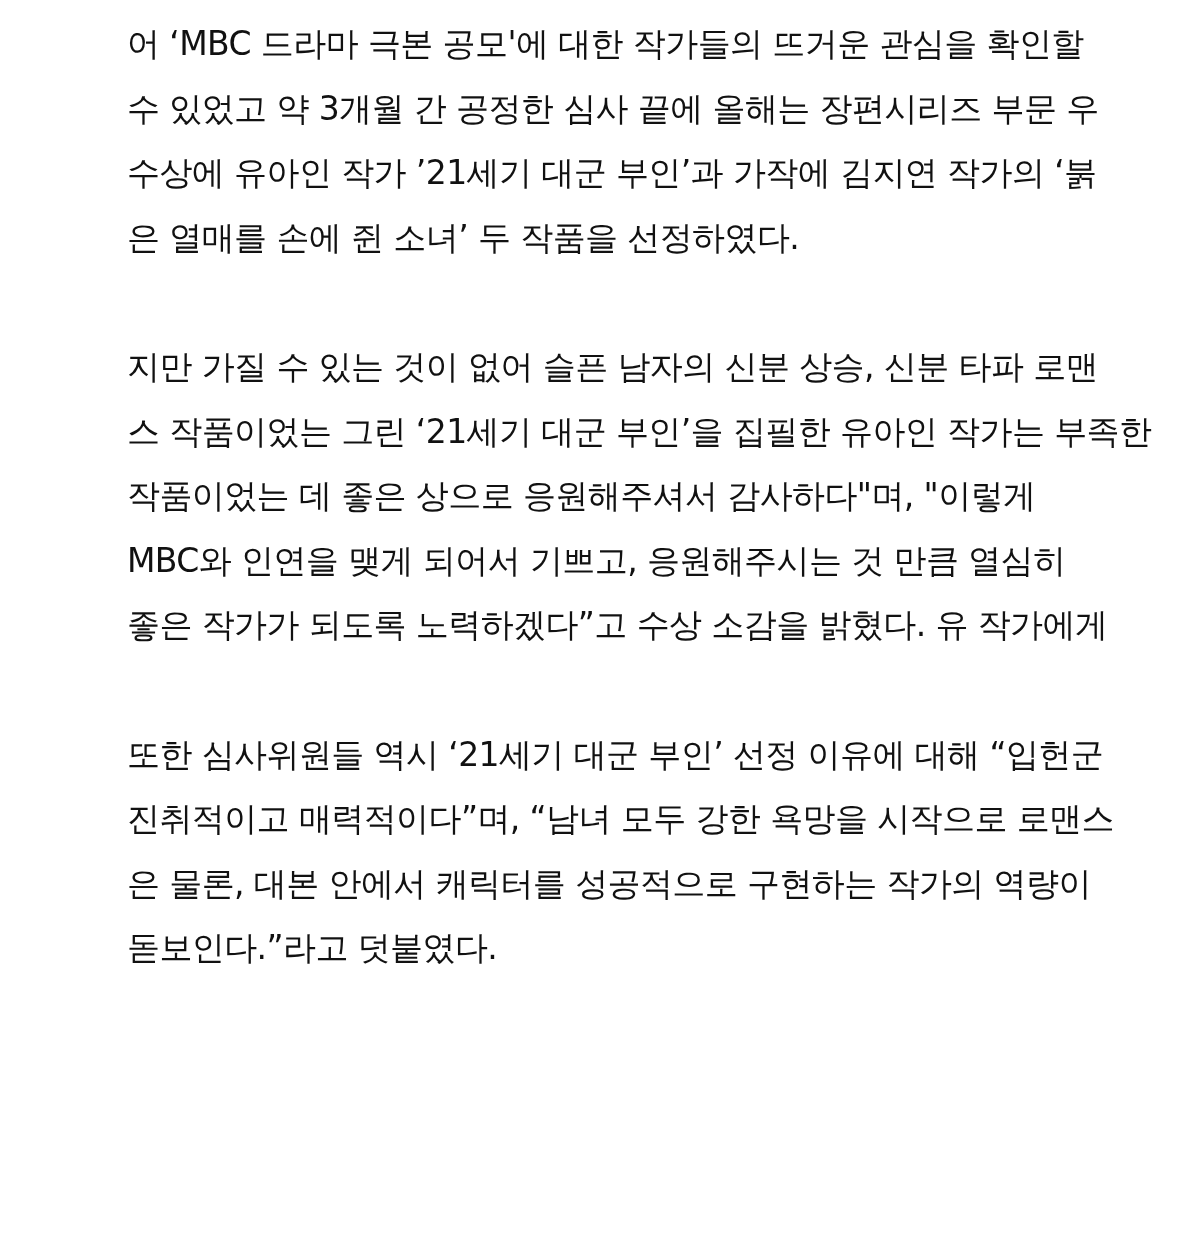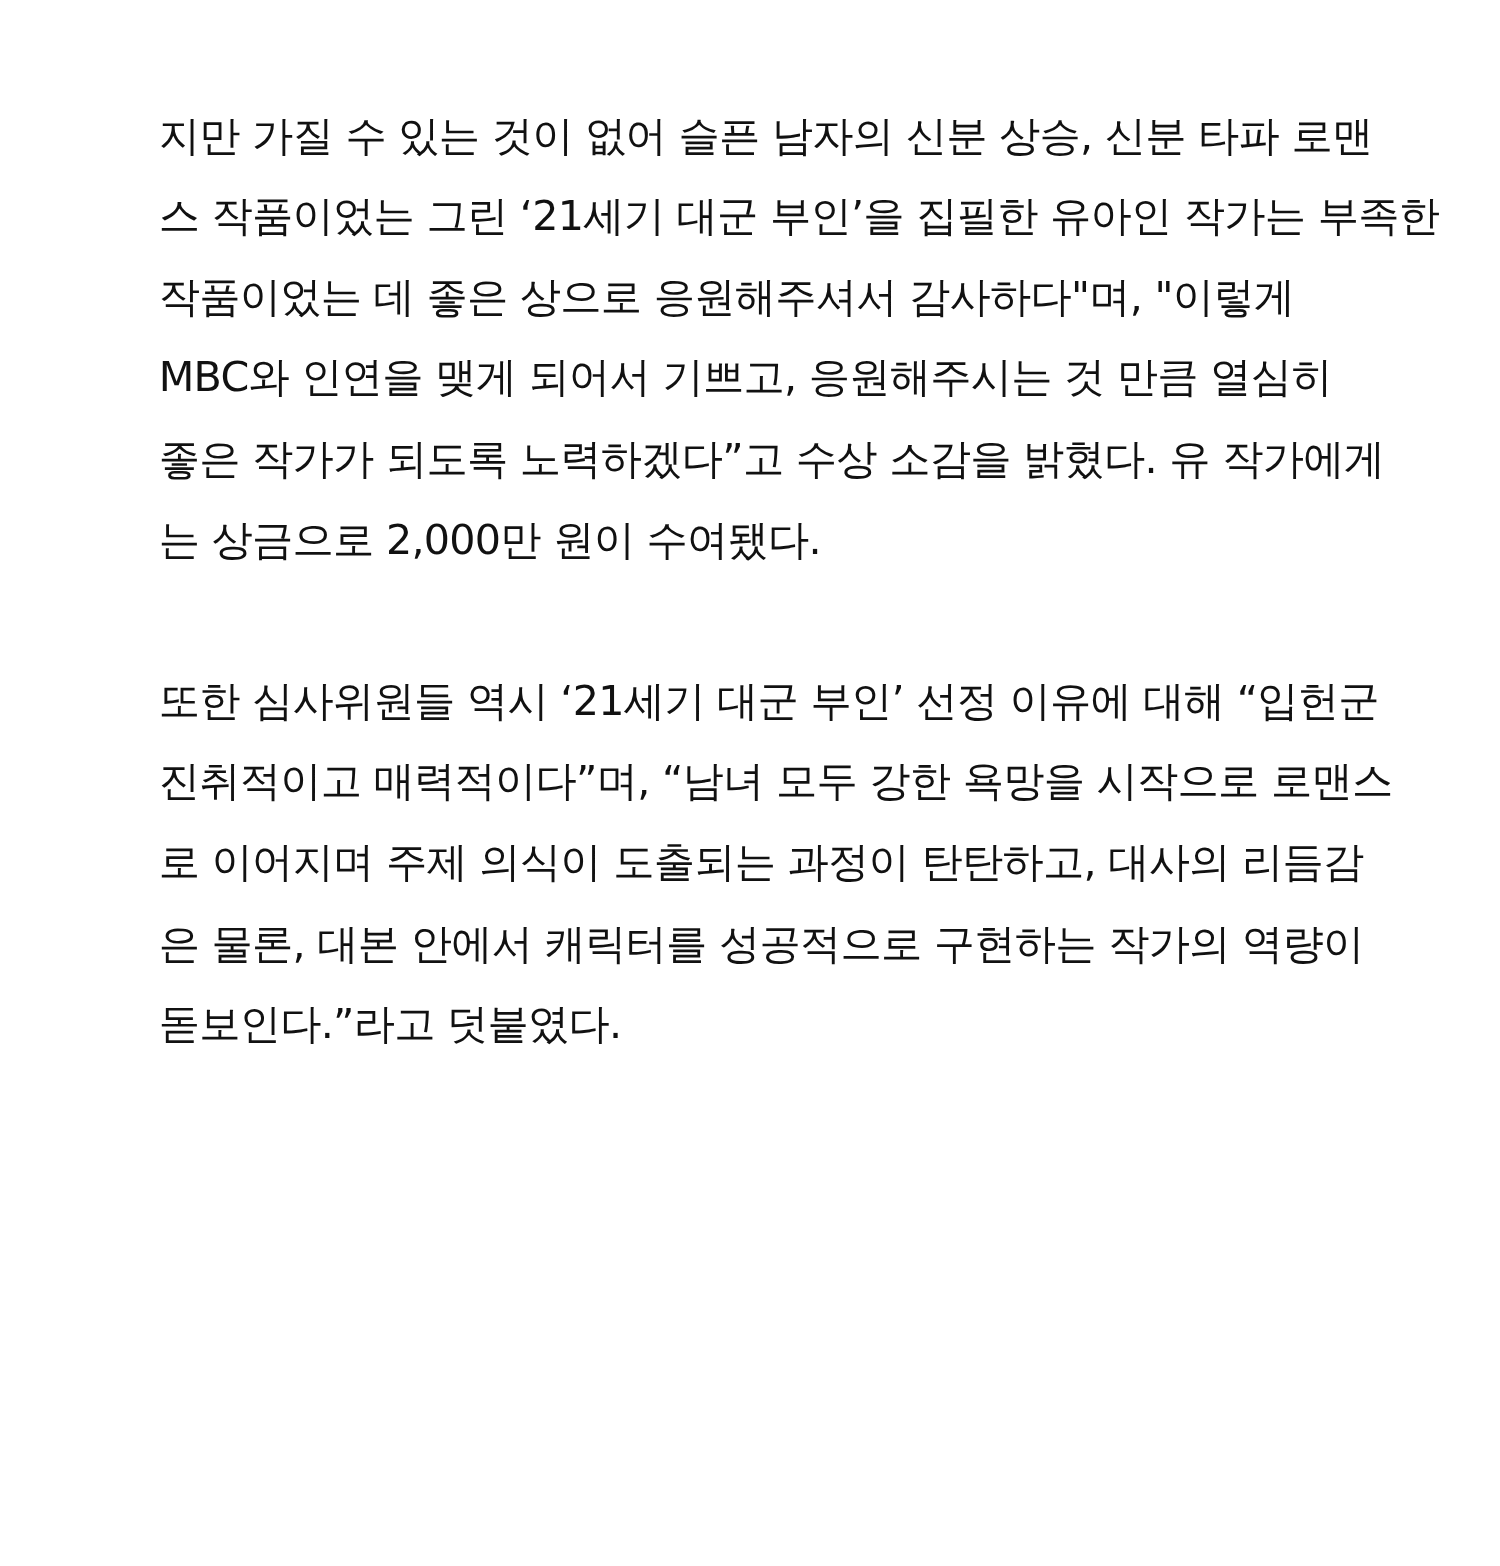--- a/index.html
+++ b/index.html
@@ -35,35 +35,39 @@
     .gap {
       display: block;
       height: 64.6px;
     }
   </style>
 </head>
 <body>
 
 <div class="article">
 
+  <p class="paragraph">
+    <span class="line">어 ‘MBC 드라마 극본 공모'에 대한 작가들의 뜨거운 관심을 확인할</span>
+    <span class="line">수 있었고 약 3개월 간 공정한 심사 끝에 올해는 장편시리즈 부문 우</span>
+    <span class="line">수상에 유아인 작가 ’21세기 대군 부인’과 가작에 김지연 작가의 ‘붉</span>
+    <span class="line">은 열매를 손에 쥔 소녀’ 두 작품을 선정하였다.</span>
+  </p>
 
   <span class="gap"></span>
 
   <p class="paragraph">
     <span class="line">지만 가질 수 있는 것이 없어 슬픈 남자의 신분 상승, 신분 타파 로맨</span>
     <span class="line">스 작품이었는 그린 ‘21세기 대군 부인’을 집필한 유아인 작가는 부족한</span>
     <span class="line">작품이었는 데 좋은 상으로 응원해주셔서 감사하다"며, "이렇게</span>
     <span class="line">MBC와 인연을 맺게 되어서 기쁘고, 응원해주시는 것 만큼 열심히</span>
     <span class="line">좋은 작가가 되도록 노력하겠다”고 수상 소감을 밝혔다. 유 작가에게</span>
-    <span class="line">는 상금으로 2,000만 원이 수여됐다.</span>
   </p>
 
   <span class="gap"></span>
 
   <p class="paragraph">
     <span class="line">또한 심사위원들 역시 ‘21세기 대군 부인’ 선정 이유에 대해 “입헌군</span>
     <span class="line">진취적이고 매력적이다”며, “남녀 모두 강한 욕망을 시작으로 로맨스</span>
-    <span class="line">로 이어지며 주제 의식이 도출되는 과정이 탄탄하고, 대사의 리듬감</span>
     <span class="line">은 물론, 대본 안에서 캐릭터를 성공적으로 구현하는 작가의 역량이</span>
     <span class="line">돋보인다.”라고 덧붙였다.</span>
   </p>
 
 </div>
 
 </body></html>

